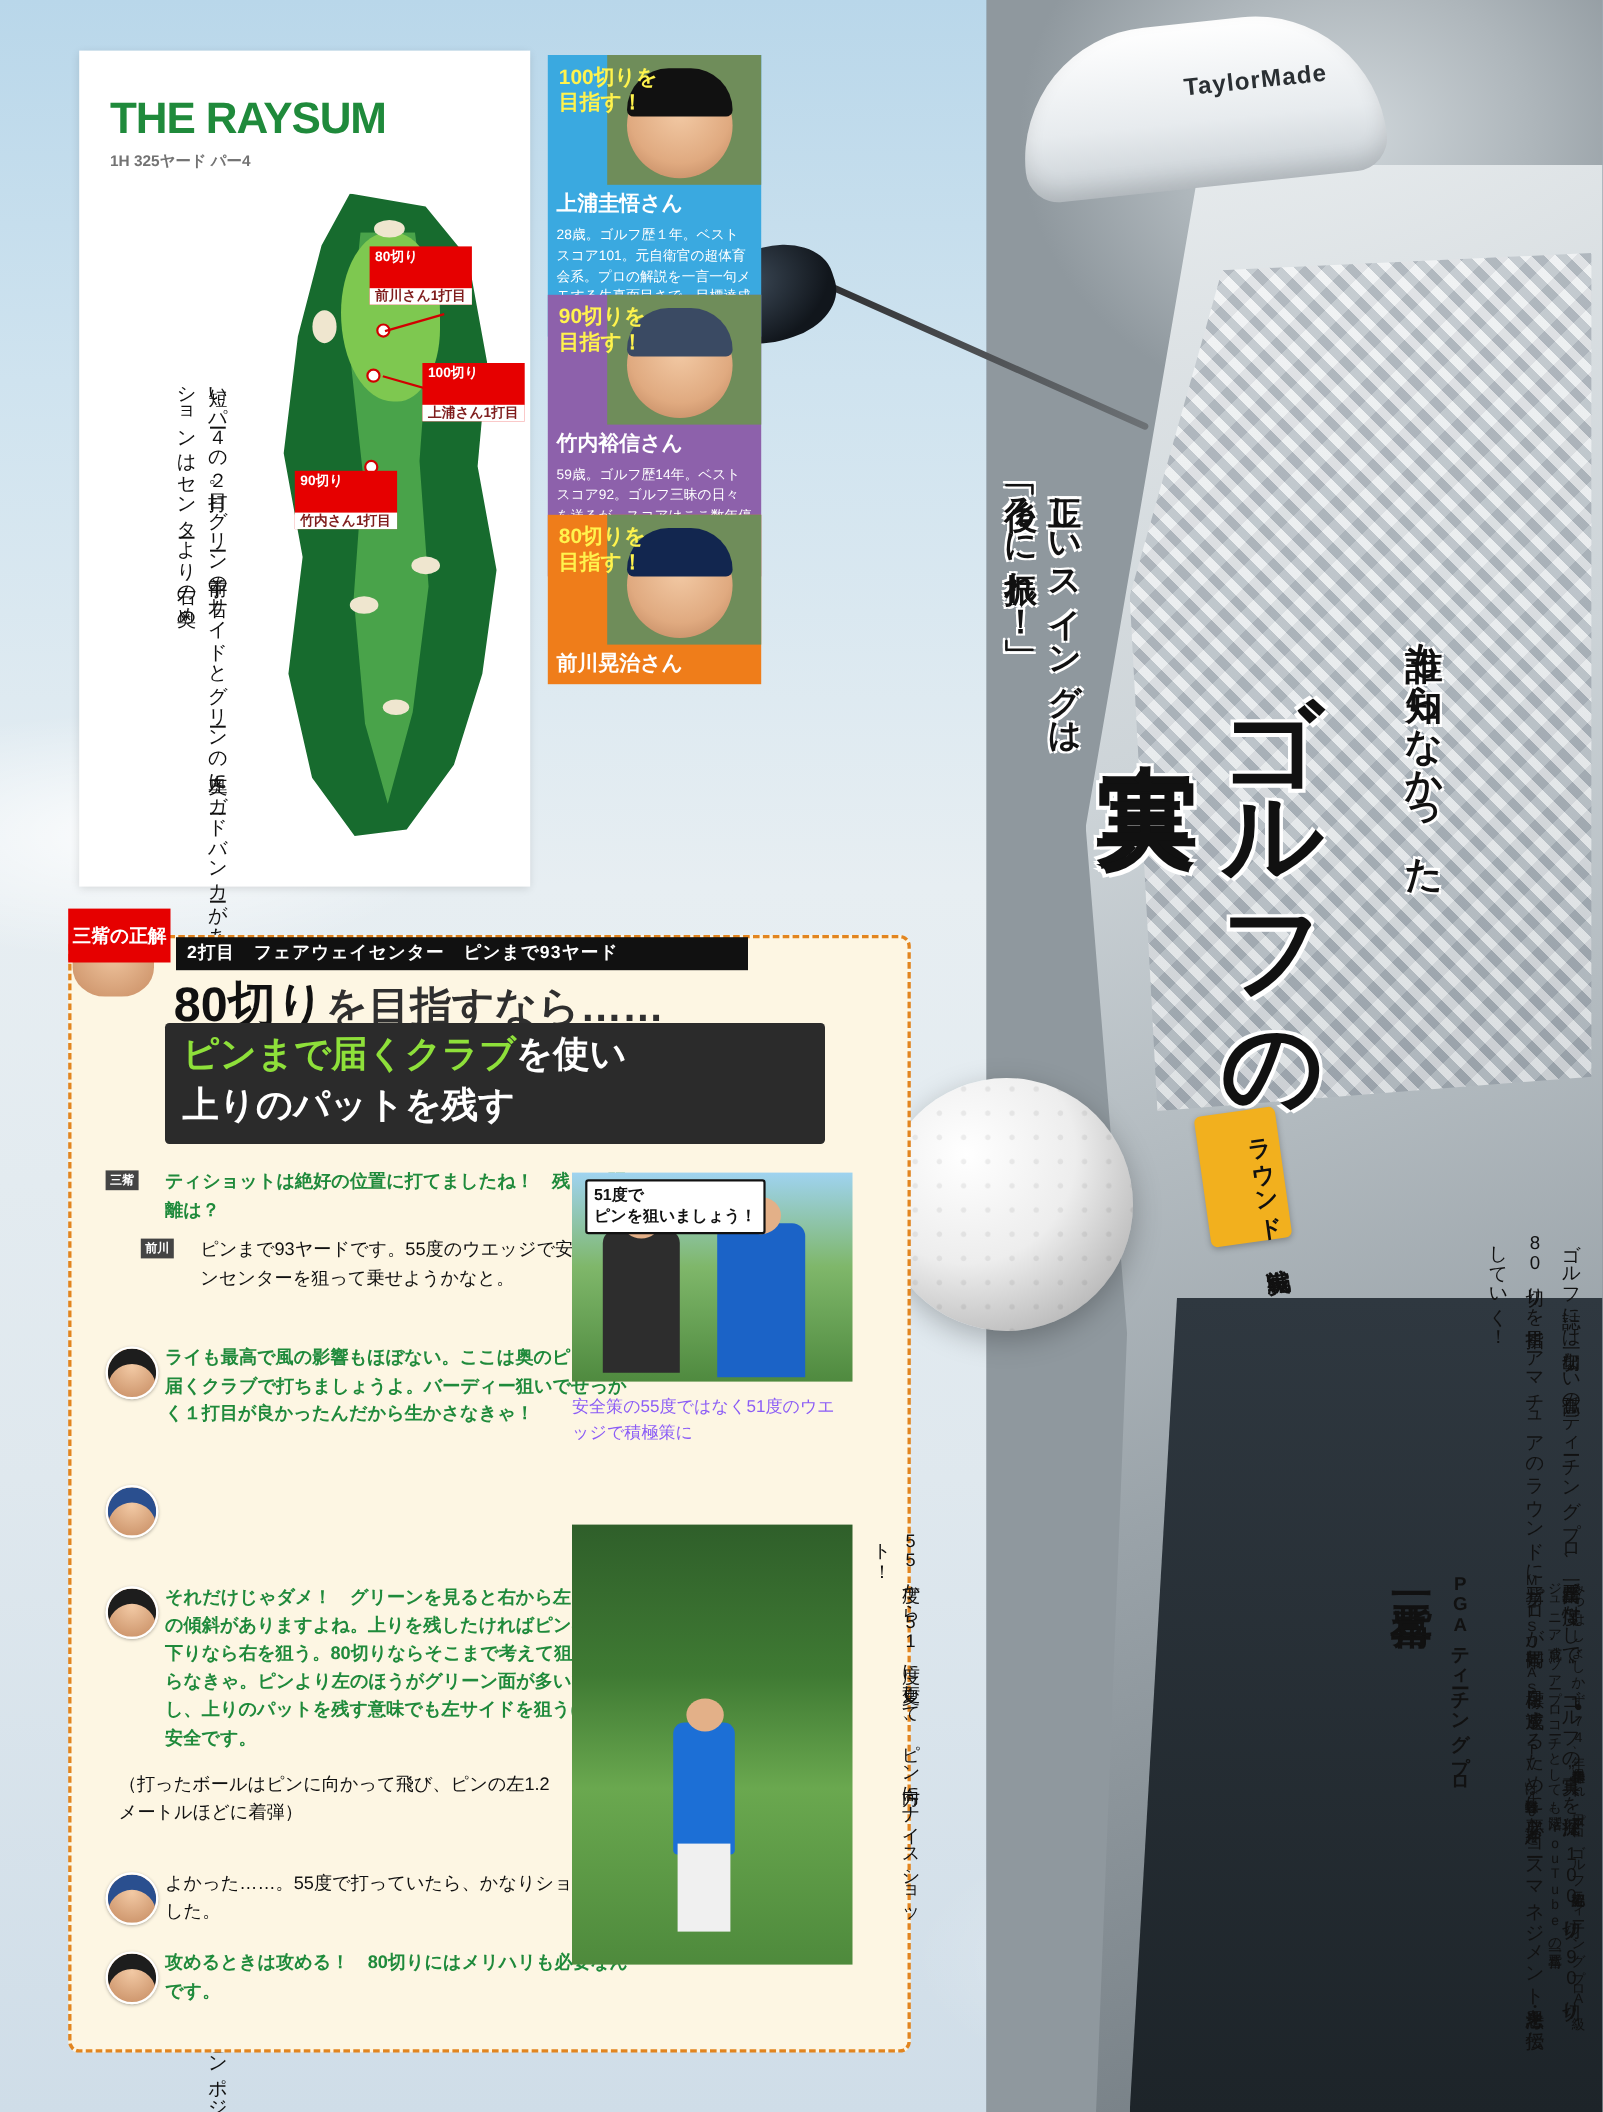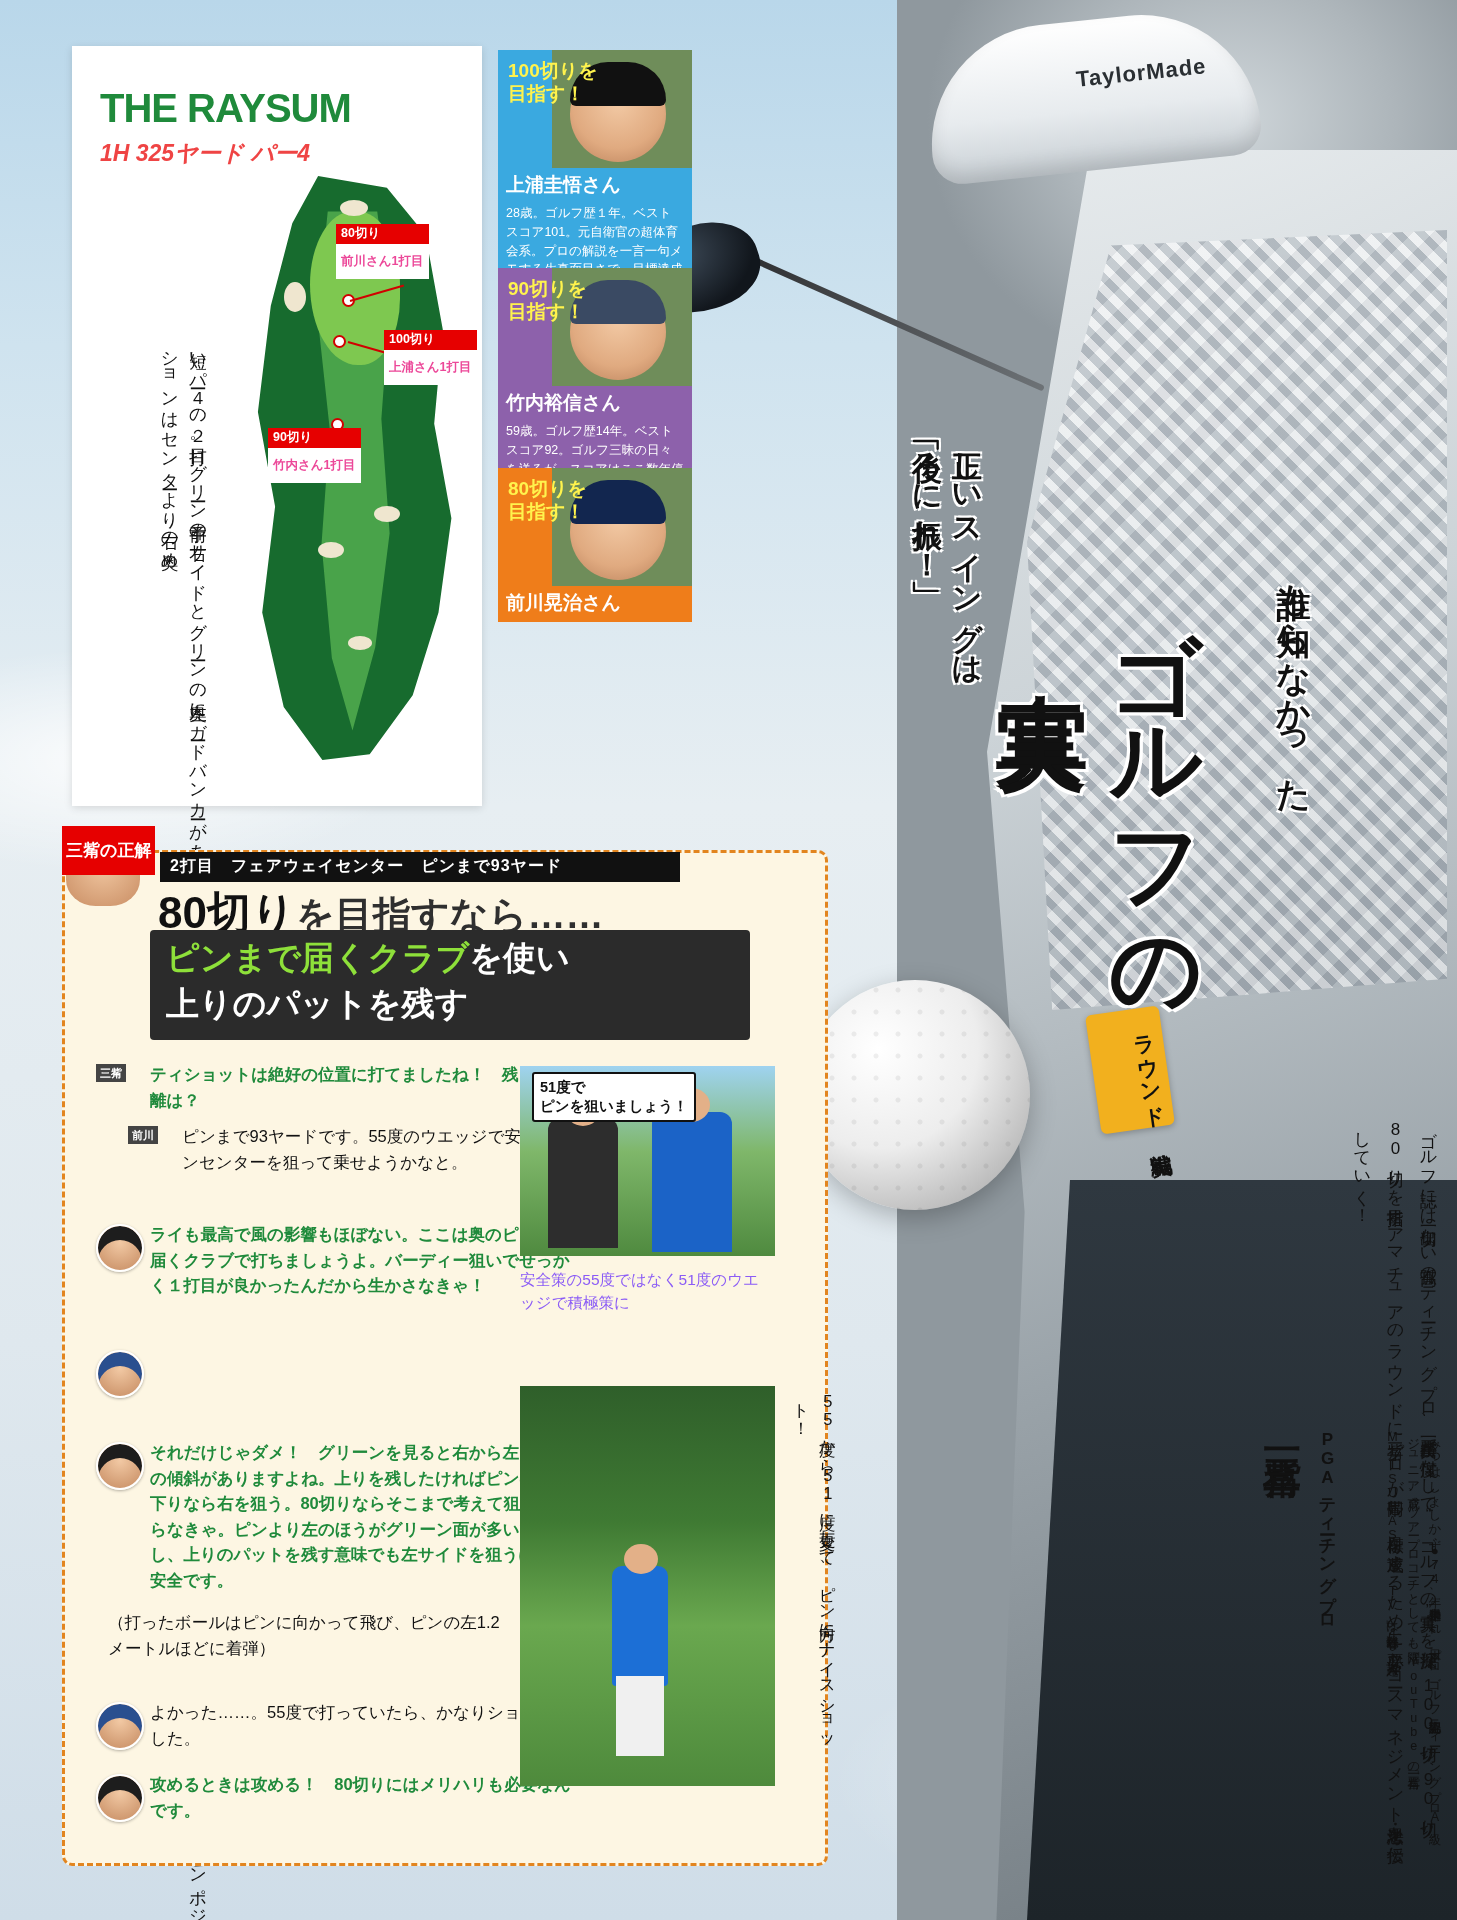--- a/index.html
+++ b/index.html
@@ -65,36 +65,36 @@
   #golf-ball-dimples{left:800px;top:980px;width:230px;height:230px;border-radius:50%;
     background:radial-gradient(circle at 10px 10px, rgba(0,0,0,.07) 2px, rgba(0,0,0,0) 3px) 0 0/22px 22px;
     opacity:.9;}
 
   
   #course-panel{
     left:72px;top:46px;width:410px;height:760px;background:#ffffff;
     box-shadow:0 2px 8px rgba(0,0,0,.13);
   }
   #course-title{left:100px;top:86px;font-size:40px;font-weight:bold;color:#1f8a3b;letter-spacing:-1px;}
-  #course-subtitle{left:100px;top:138px;font-size:23px;font-weight:bold;color:#ef4444;font-style:italic;}
+  #course-subtitle{left:100px;top:138px;font-size:14px;font-weight:bold;color:#737373;}
   #course-desc{left:92px;top:340px;width:120px;font-size:17.5px;line-height:1.62;color:#111;}
 
   
   #hole-map{left:245px;top:176px;width:215px;height:590px;}
   .map-rough{position:absolute;inset:0;background:#176b2e;
     clip-path:polygon(34% 0%,66% 2%,84% 10%,92% 26%,88% 42%,96% 58%,90% 74%,78% 88%,58% 98%,36% 99%,18% 90%,8% 74%,14% 56%,6% 40%,12% 22%,22% 8%);
     border-radius:10px;}
   .map-fairway{position:absolute;left:26%;top:6%;width:48%;height:88%;background:#49a34a;
     clip-path:polygon(26% 0%,74% 0%,86% 18%,78% 40%,86% 62%,72% 84%,50% 100%,30% 86%,20% 64%,28% 42%,16% 20%);}
   .map-green{position:absolute;left:30%;top:6%;width:42%;height:26%;background:#7ec850;border-radius:50% 50% 45% 55%;}
   .map-bunker{position:absolute;background:#efe6cf;border-radius:50%;}
   .map-dot{position:absolute;width:9px;height:9px;border-radius:50%;background:#fff;border:2px solid #d10000;}
   .map-line{position:absolute;height:2px;background:#d10000;transform-origin:left center;}
   .map-tag{position:absolute;background:#e60000;color:#fff;font-size:12.5px;font-weight:bold;padding:2px 5px;white-space:nowrap;line-height:1.25;}
-  .map-tag .sub{display:block;background:#fff;color:#ec4899;font-weight:bold;margin:2px -5px -2px;padding:10px 5px;}
+  .map-tag .sub{display:block;background:#fff;color:#7f1d1d;font-weight:bold;margin:20px -5px -2px;padding:0 5px;}
 
   
   .player-card{position:absolute;width:194px;color:#fff;}
   .pc-head{position:relative;height:118px;}
   .pc-goal{position:absolute;left:10px;top:10px;font-size:19px;font-weight:bold;line-height:1.2;}
   .pc-goal .em{color:#fff34d;}
   .pc-photo{position:absolute;right:0;top:0;width:140px;height:118px;background:#6f8d5a;overflow:hidden;}
   .pc-face{position:absolute;left:18px;top:16px;width:96px;height:96px;border-radius:50%;
     background:radial-gradient(circle at 50% 38%,#f2c9a4 0%,#e0aa80 60%,#b9805a 100%);}
   .pc-cap{position:absolute;left:18px;top:12px;width:96px;height:44px;border-radius:50px 50px 8px 8px;}

